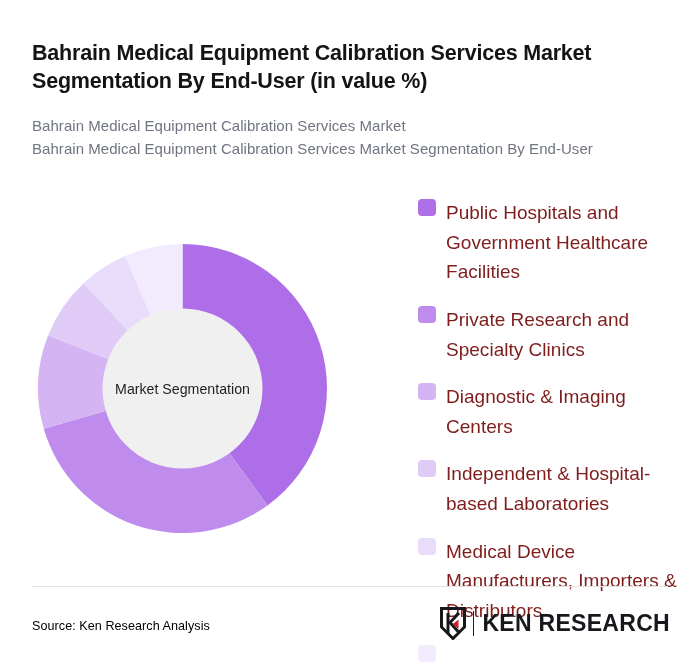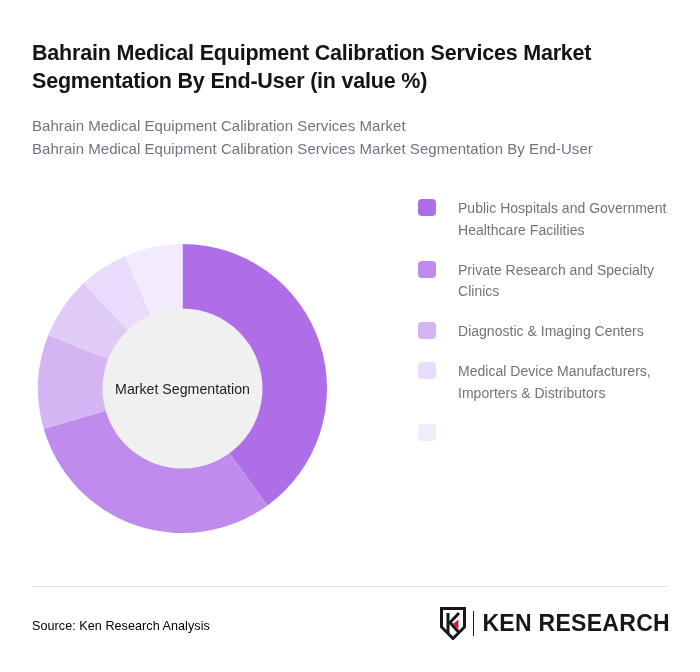--- a/index.html
+++ b/index.html
@@ -89,24 +89,24 @@
   }
   .legend-item:last-child { margin-bottom: 0; }
   .swatch {
     width: 18px;
     height: 17px;
     border-radius: 4px;
     flex: 0 0 auto;
     margin-top: 1px;
   }
   .legend-label {
-    margin-left: 22px;
-    font-size: 14px;
+    margin-left: 10px;
+    font-size: 19px;
     line-height: 1.56;
-    color: #737373;
+    color: #7f1d1d;
     letter-spacing: 0.02px;
   }
   
   .divider {
     position: absolute;
     left: 32px;
     top: 586px;
     width: 636px;
     height: 1px;
     background: #e2e2e2;
@@ -183,20 +183,24 @@
       </div>
       <div class="legend-item">
         <span class="swatch" style="background: rgb(191, 140, 238);"></span>
         <span class="legend-label">Private Research and Specialty Clinics</span>
       </div>
       <div class="legend-item">
         <span class="swatch" style="background: rgb(212, 180, 243);"></span>
         <span class="legend-label">Diagnostic &amp; Imaging Centers</span>
       </div>
       <div class="legend-item">
+        <span class="swatch" style="background: rgb(224, 203, 247);"></span>
+        <span class="legend-label">Independent &amp; Hospital-based Laboratories</span>
+      </div>
+      <div class="legend-item">
         <span class="swatch" style="background: rgb(233, 220, 250);"></span>
         <span class="legend-label">Medical Device Manufacturers, Importers &amp; Distributors</span>
       </div>
       <div class="legend-item">
         <span class="swatch" style="background: rgb(242, 235, 253);"></span>
       </div>
     </div>
 
   </div>
 

